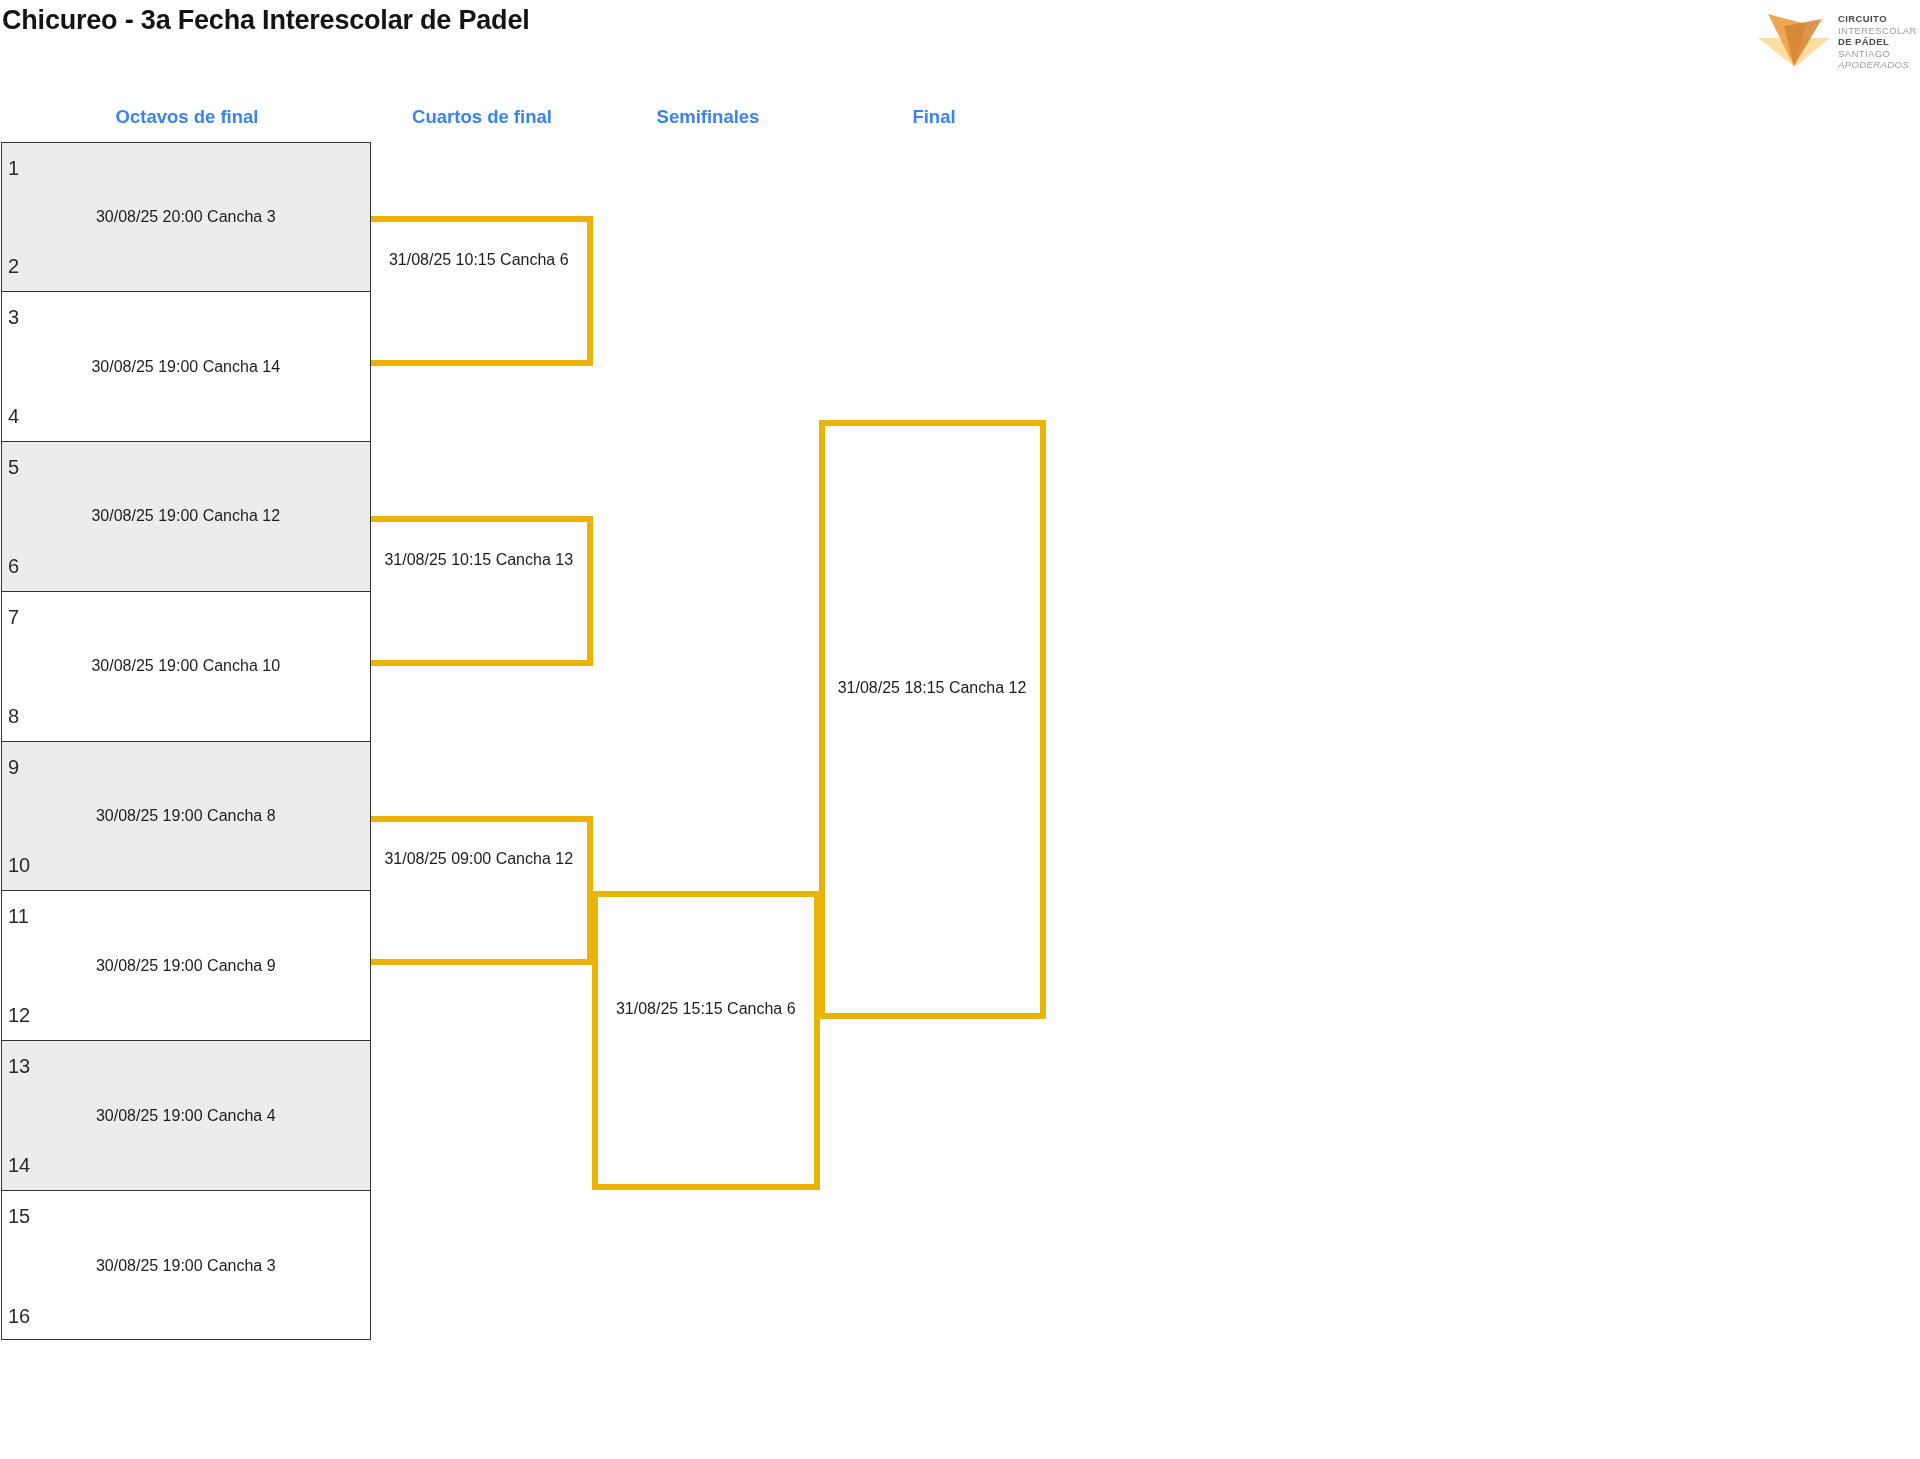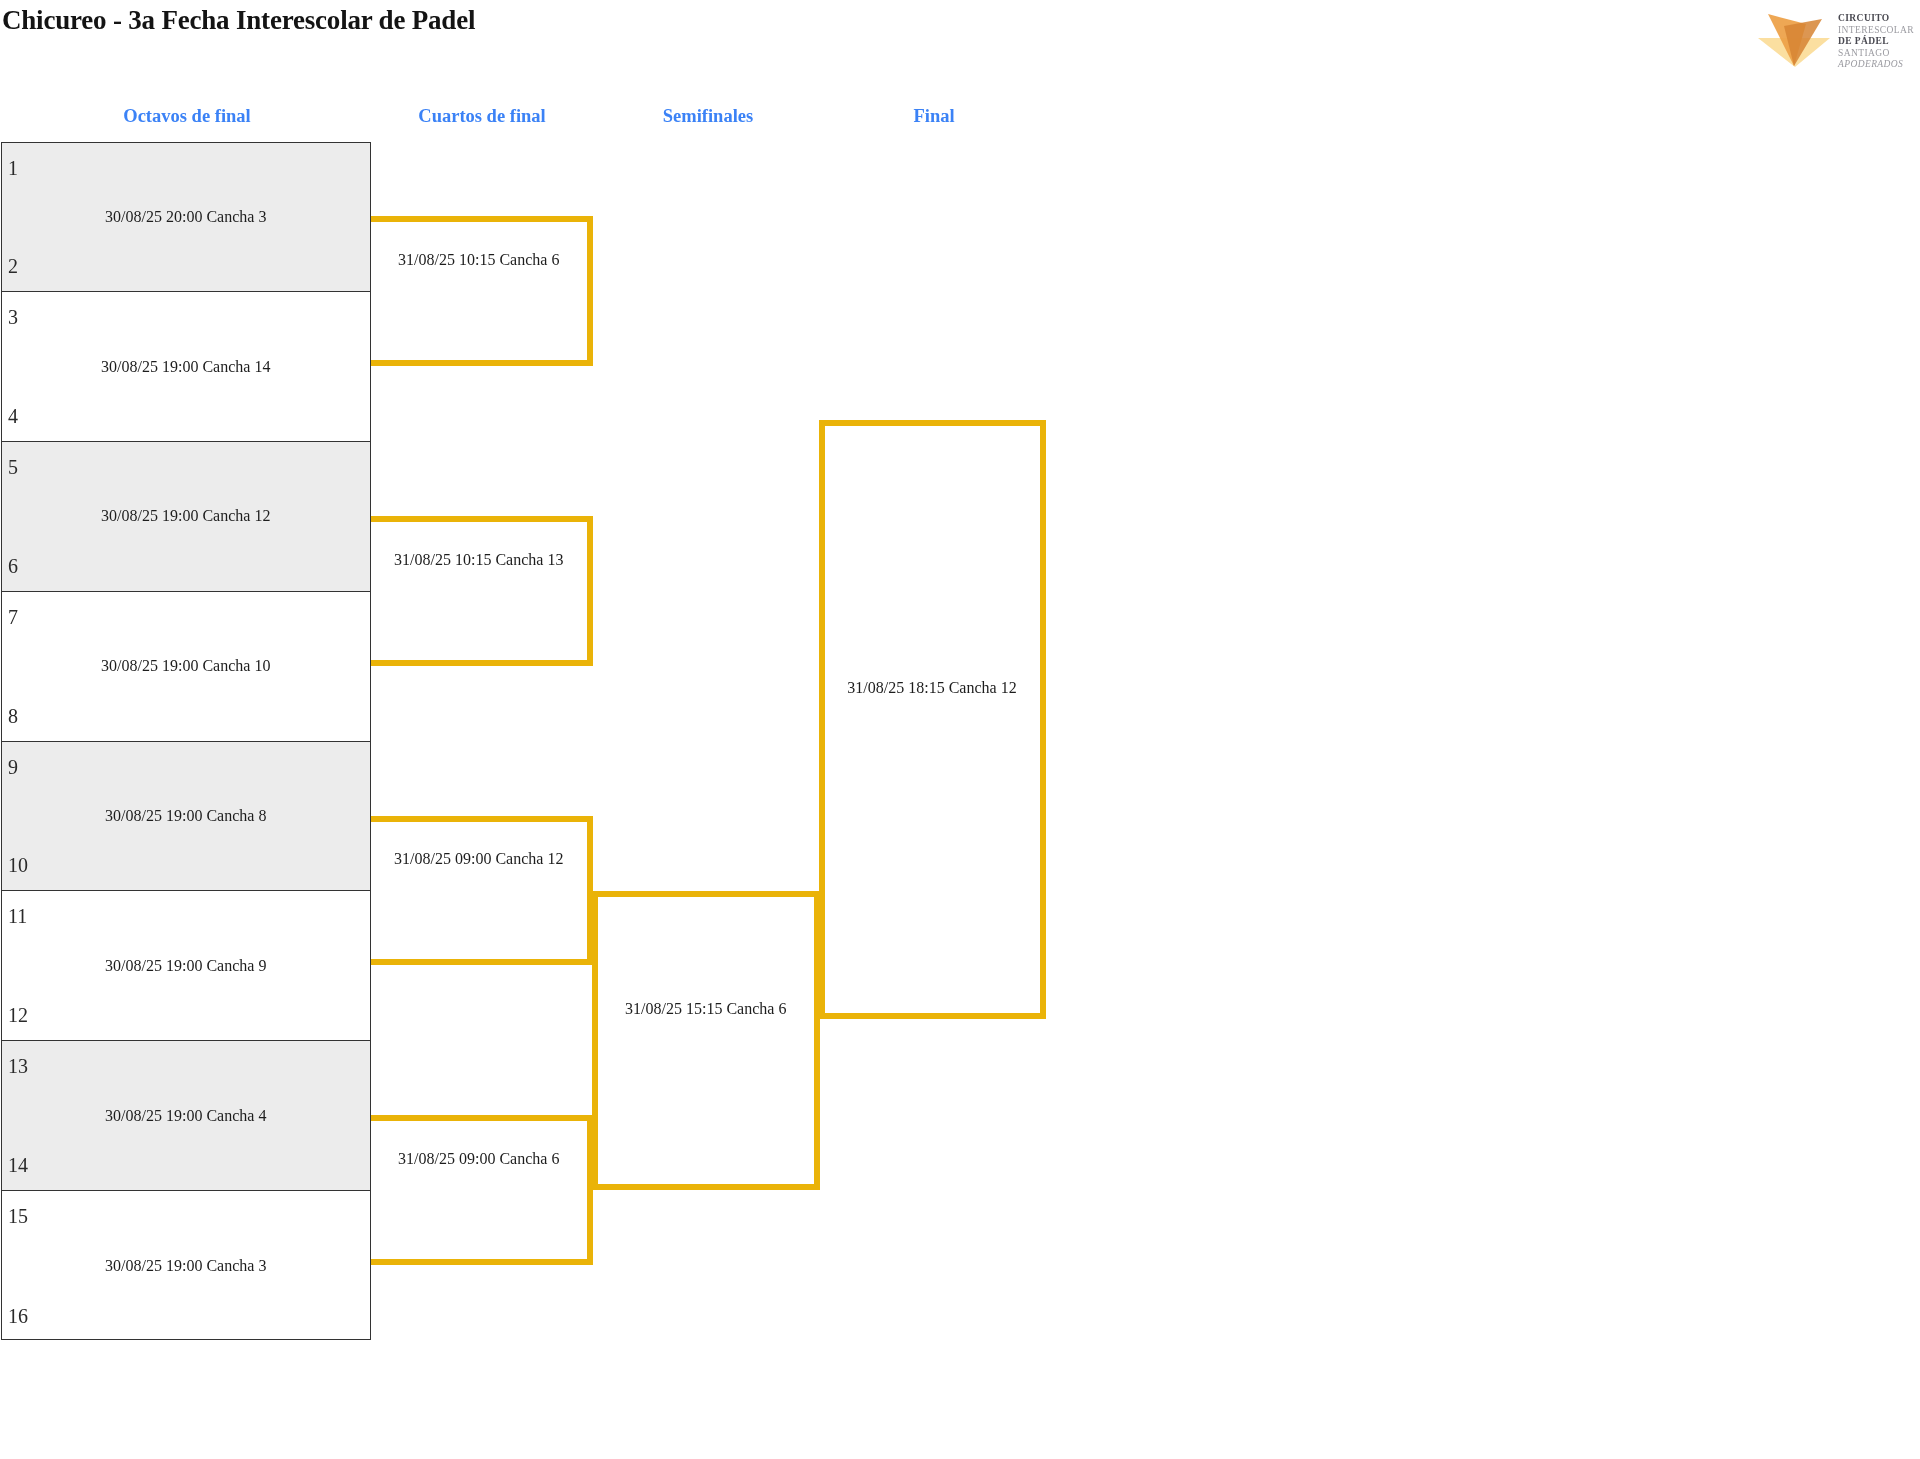--- a/index.html
+++ b/index.html
@@ -1,20 +1,20 @@
 <!DOCTYPE html>
 <html><head>
 <meta charset="utf-8">
 <style>
   html,body{margin:0;padding:0;background:#ffffff;}
   #canvas{
     position:relative;
     width:1920px;height:1459px;
     background:#ffffff;
-    font-family:Liberation Serif, serif;
+    font-family:Liberation Sans, sans-serif;
     color:#1d1d1d;
     overflow:hidden;
   }
   
   .page-title{
     position:absolute;left:2px;top:5px;
     font-size:27px;line-height:31px;font-weight:700;
     color:#141414;letter-spacing:-0.2px;
   }
   .logo{position:absolute;left:1756px;top:9px;width:170px;height:64px;}
@@ -134,23 +134,20 @@
 
   <div class="rbox noleft" style="left:370.5px;width:222.5px;top:216.4px;height:149.8px">
     <span class="sched" style="top:37.5px">31/08/25 10:15 Cancha 6</span>
   </div>
   <div class="rbox noleft" style="left:370.5px;width:222.5px;top:516px;height:149.8px">
     <span class="sched" style="top:37.5px">31/08/25 10:15 Cancha 13</span>
   </div>
   <div class="rbox noleft" style="left:370.5px;width:222.5px;top:815.6px;height:149.8px">
     <span class="sched" style="top:37.5px">31/08/25 09:00 Cancha 12</span>
   </div>
-  <div class="rbox noleft" style="left:370.5px;width:222.5px;top:1115.2px;height:149.8px">
-    <span class="sched" style="top:37.5px">31/08/25 09:00 Cancha 6</span>
-  </div>
 
   <div class="rbox" style="left:592px;width:227.5px;top:890.5px;height:299.6px">
     <span class="sched" style="top:112.3px">31/08/25 15:15 Cancha 6</span>
   </div>
 
   <div class="rbox" style="left:818.5px;width:227px;top:420px;height:599.2px">
     <span class="sched" style="top:262.1px">31/08/25 18:15 Cancha 12</span>
   </div>
 
 </div>

